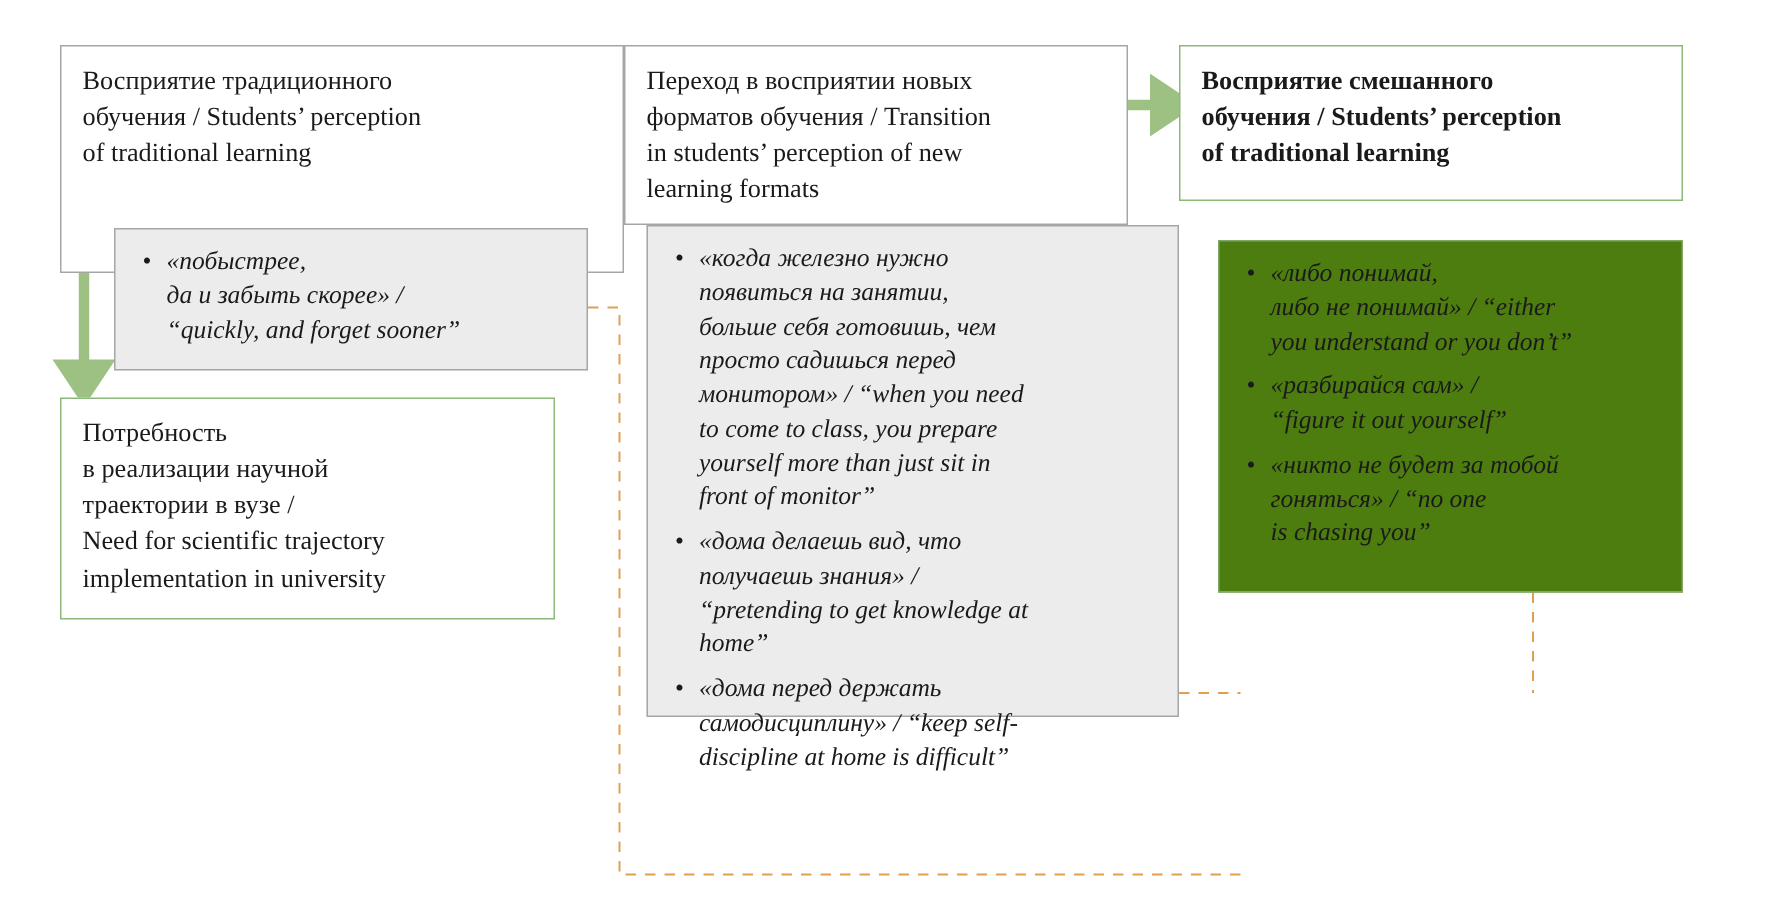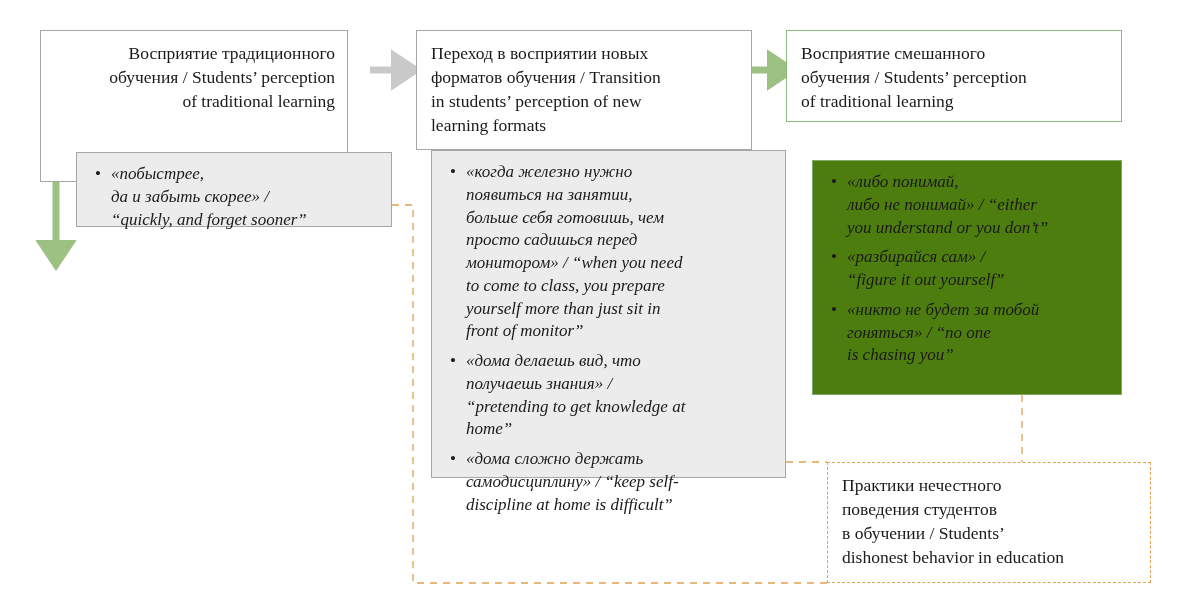--- a/index.html
+++ b/index.html
@@ -100,34 +100,41 @@
 
     <line x1="752" y1="70" x2="782" y2="70" stroke="#9cc183" stroke-width="7" marker-end="url(#ah-green)"></line>
 
     <line x1="56" y1="180" x2="56" y2="255" stroke="#9cc183" stroke-width="7" marker-end="url(#ah-green)"></line>
 
     <path d="M392,205 L413,205 L413,583 L827,583" fill="none" stroke="#e0a050" stroke-width="1.3" stroke-dasharray="7,6"></path>
     <path d="M786,462 L827,462" fill="none" stroke="#e0a050" stroke-width="1.3" stroke-dasharray="7,6"></path>
     <path d="M1022,395 L1022,462" fill="none" stroke="#e0a050" stroke-width="1.3" stroke-dasharray="7,6"></path>
   </svg>
 
-  <div class="box hdr" style="left:40px; top:30px; width:308px; height:152px;text-align:right;">
+  <div class="box hdr" style="left:40px; top:30px; width:376px; height:152px;">
     <div class="hdr-text">Восприятие традиционного
 обучения / Students’ perception
 of traditional learning</div>
   </div>
 
-  <div class="box quote-grey" style="left:76px; top:152px; width:316px; height:75px;">
+  <div class="box quote-grey" style="left:76px; top:152px; width:316px; height:95px;">
     <ul class="quotes">
       <li class="quote-line">«побыстрее,
 да и забыть скорее» /
 “quickly, and forget sooner”</li>
     </ul>
   </div>
 
+  <div class="box hdr-green" style="left:40px; top:265px; width:330px; height:148px;">
+    <div class="hdr-text">Потребность
+в реализации научной
+траектории в вузе /
+Need for scientific trajectory
+implementation in university</div>
+  </div>
 
 
   <div class="box hdr" style="left:416px; top:30px; width:336px; height:120px;font-family:Liberation Serif, serif;">
     <div class="hdr-text">Переход в восприятии новых
 форматов обучения / Transition
 in students’ perception of new
 learning formats</div>
   </div>
 
   <div class="box quote-grey" style="left:431px; top:150px; width:355px; height:328px;">
@@ -137,45 +144,39 @@
 больше себя готовишь, чем
 просто садишься перед
 монитором» / “when you need
 to come to class, you prepare
 yourself more than just sit in
 front of monitor”</li>
       <li class="quote-line">«дома делаешь вид, что
 получаешь знания» /
 “pretending to get knowledge at
 home”</li>
-      <li class="quote-line">«дома сложно держать
+      <li class="quote-line">«дома перед держать
 самодисциплину» / “keep self-
 discipline at home is difficult”</li>
     </ul>
   </div>
 
-  <div class="box hdr-green" style="left:786px; top:30px; width:336px; height:92px;">
+  <div class="box hdr-green" style="left:786px; top:30px; width:336px; height:104px;font-weight:bold;">
     <div class="hdr-text">Восприятие смешанного
 обучения / Students’ perception
 of traditional learning</div>
   </div>
 
   <div class="box quote-green" style="left:812px; top:160px; width:310px; height:235px;">
     <ul class="quotes">
       <li class="quote-line">«либо понимай,
 либо не понимай» / “either
 you understand or you don’t”</li>
       <li class="quote-line">«разбирайся сам» /
 “figure it out yourself”</li>
       <li class="quote-line">«никто не будет за тобой
 гоняться» / “no one
 is chasing you”</li>
     </ul>
   </div>
 
-  <div class="box dashed-box" style="left:827px; top:462px; width:324px; height:121px;">
-    <div class="dashed-text">Практики нечестного
-поведения студентов
-в обучении / Students’
-dishonest behavior in education</div>
-  </div>
 
 </div>
 
 </body></html>

